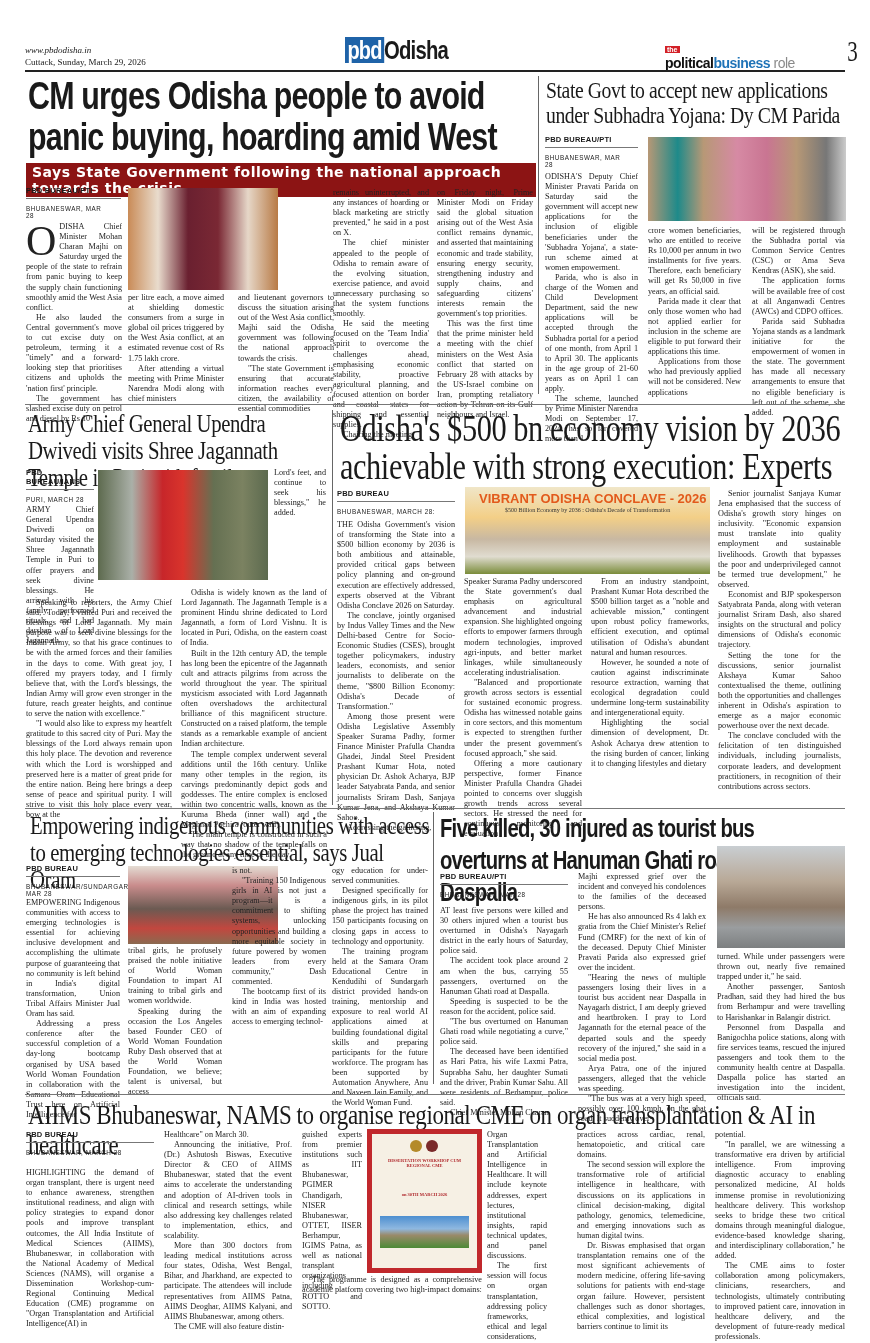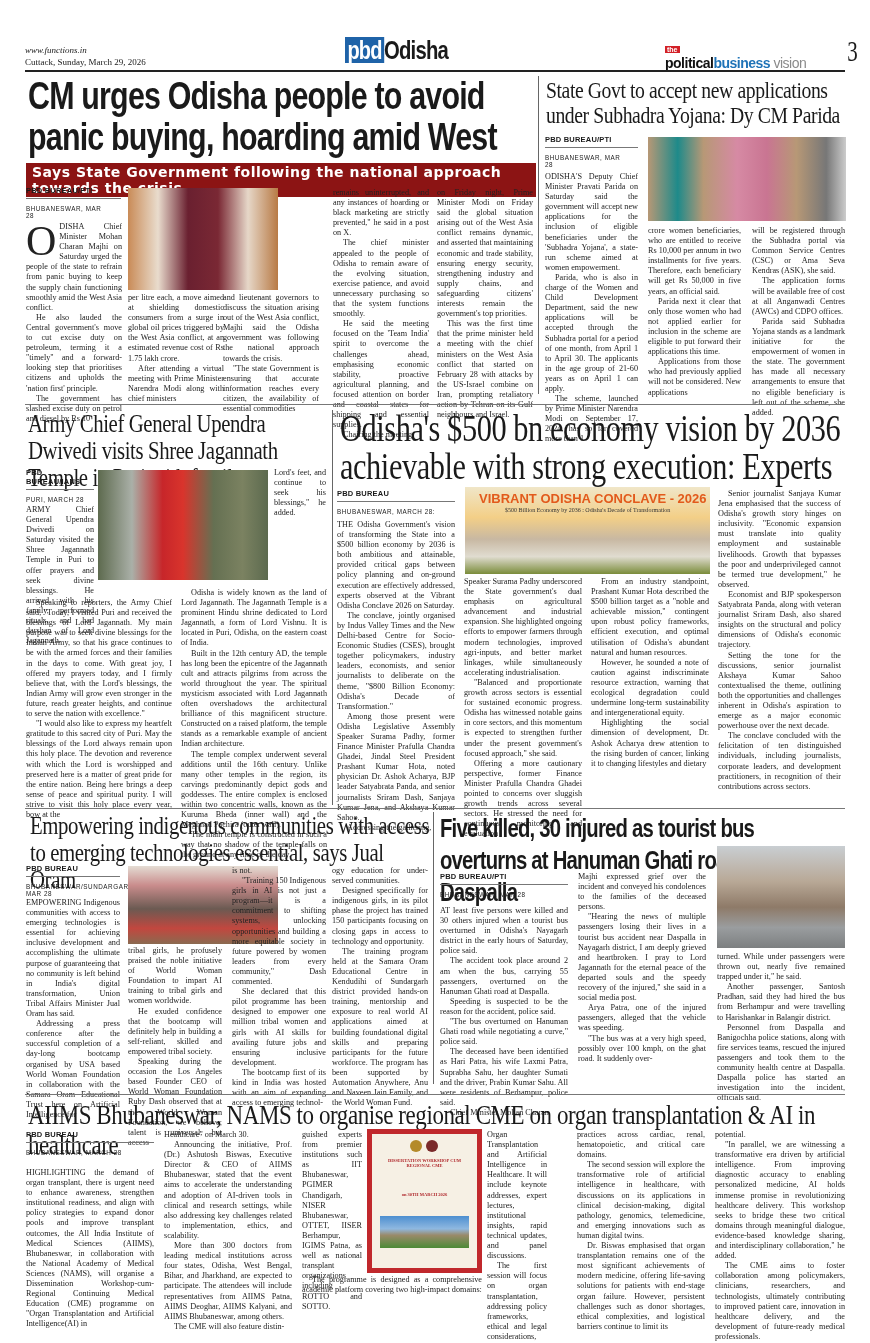--- a/index.html
+++ b/index.html
@@ -26,30 +26,30 @@
 .txt p{text-indent:10px}
 .txt p.first{text-indent:0}
 .drop{float:left;font-size:42px;line-height:34px;margin:2px 3px 0 0}
 .photo{background:#888;overflow:hidden;position:absolute}
 .vr{width:1px;background:#666}
 </style>
 </head>
 <body>
 
 <div class="abs mast-left">
-  <div class="url">www.functions.in</div>
+  <div class="url">www.pbdodisha.in</div>
   <div>Cuttack, Sunday, March 29, 2026</div>
 </div>
 <div class="abs logo">
   <span class="pbd">pbd</span>
   <span class="od">Odisha</span>
 </div>
 <div class="abs brand">
   <div><span class="the">the</span></div>
-  <div class="row"><span class="pol">political</span><span class="bus">business</span><span class="dly"> vision</span></div>
+  <div class="row"><span class="pol">political</span><span class="bus">business</span><span class="dly"> role</span></div>
 </div>
 <div class="abs pageno">3</div>
 <div class="abs hr" style="left:25px;top:70px;width:820px;height:2px"></div>
 
 <div class="abs hl" style="left:28px;top:76px;width:630px;font-size:38px;transform:scaleX(.8);line-height:41px">CM urges Odisha people to avoid panic buying, hoarding amid West Asia crisis</div>
 <div class="abs strap" style="left:26px;top:163px;width:510px">Says State Government following the national approach towards the crisis</div>
 <div class="abs" style="left:26px;top:186px;width:95px">
   <div class="by-wrap">
       <div class="by">PBD BUREAU/PTI</div>
     </div>
@@ -58,21 +58,21 @@
 <div class="abs photo" style="left:128px;top:188px;width:150px;height:102px;background:linear-gradient(90deg,#c98b57 0,#e9dccd 20%,#6a2030 40%,#7a2834 60%,#e6d7c8 80%,#b87a45 100%)"></div>
 <div class="abs txt" style="left:26px;top:222px;width:96px">
   <p class="first"><span class="drop">O</span><span>DISHA Chief Minister Mohan Charan Majhi on Saturday urged the people of the state to refrain from panic buying to keep the supply chain functioning smoothly amid the West Asia conflict.</span></p>
   <p>He also lauded the Central government's move to cut excise duty on petroleum, terming it a "timely" and a forward-looking step that prioritises citizens and upholds the 'nation first' principle.</p>
   <p>The government has slashed excise duty on petrol and diesel by Rs 10</p>
 </div>
 <div class="abs txt" style="left:128px;top:293px;width:96px">
   <p class="first">per litre each, a move aimed at shielding domestic consumers from a surge in global oil prices triggered by the West Asia conflict, at an estimated revenue cost of Rs 1.75 lakh crore.</p>
   <p>After attending a virtual meeting with Prime Minister Narendra Modi along with chief ministers</p>
 </div>
-<div class="abs txt" style="left:223px;top:293px;width:96px">
+<div class="abs txt" style="left:238px;top:293px;width:96px">
   <p class="first">and lieutenant governors to discuss the situation arising out of the West Asia conflict, Majhi said the Odisha government was following the national approach towards the crisis.</p>
   <p>"The state Government is ensuring that accurate information reaches every citizen, the availability of essential commodities</p>
 </div>
 <div class="abs txt" style="left:333px;top:188px;width:96px">
   <p class="first">remains uninterrupted, and any instances of hoarding or black marketing are strictly prevented," he said in a post on X.</p>
   <p>The chief minister appealed to the people of Odisha to remain aware of the evolving situation, exercise patience, and avoid unnecessary purchasing so that the system functions smoothly.</p>
   <p>He said the meeting focused on the 'Team India' spirit to overcome the challenges ahead, emphasising economic stability, proactive agricultural planning, and focused attention on border and coastal states for shipping and essential supplies.</p>
   <p>Chairing the meeting</p>
 </div>
 <div class="abs txt" style="left:437px;top:188px;width:96px">
@@ -89,21 +89,21 @@
   <div class="dl">BHUBANESWAR, MAR 28</div>
 </div>
 <div class="abs photo" style="left:648px;top:137px;width:198px;height:84px;background:linear-gradient(90deg,#b79876 0,#1e8a8a 15%,#b79876 28%,#d68aa4 45%,#c97592 60%,#b79876 75%,#777 90%,#ccc 100%)"></div>
 <div class="abs txt" style="left:545px;top:172px;width:93px">
   <p class="first">ODISHA'S Deputy Chief Minister Pravati Parida on Saturday said the government will accept new applications for the inclusion of eligible beneficiaries under the 'Subhadra Yojana', a state-run scheme aimed at women empowerment.</p>
   <p>Parida, who is also in charge of the Women and Child Development Department, said the new applications will be accepted through the Subhadra portal for a period of one month, from April 1 to April 30. The applicants in the age group of 21-60 years as on April 1 can apply.</p>
   <p>The scheme, launched by Prime Minister Narendra Modi on September 17, 2024, has so far covered more than 1</p>
 </div>
 <div class="abs txt" style="left:648px;top:226px;width:93px">
   <p class="first">crore women beneficiaries, who are entitled to receive Rs 10,000 per annum in two installments for five years. Therefore, each beneficiary will get Rs 50,000 in five years, an official said.</p>
-  <p>Parida next it clear that only those women who had not applied earlier for inclusion in the scheme are eligible to put forward their applications this time.</p>
+  <p>Parida made it clear that only those women who had not applied earlier for inclusion in the scheme are eligible to put forward their applications this time.</p>
   <p>Applications from those who had previously applied will not be considered. New applications</p>
 </div>
 <div class="abs txt" style="left:752px;top:226px;width:93px">
   <p class="first">will be registered through the Subhadra portal via Common Service Centres (CSC) or Ama Seva Kendras (ASK), she said.</p>
   <p>The application forms will be available free of cost at all Anganwadi Centres (AWCs) and CDPO offices.</p>
   <p>Parida said Subhadra Yojana stands as a landmark initiative for the empowerment of women in the state. The government has made all necessary arrangements to ensure that no eligible beneficiary is left out of the scheme, she added.</p>
 </div>
 
 <div class="abs hr" style="left:25px;top:404px;width:820px;background:#777"></div>
 
@@ -176,27 +176,25 @@
     </div>
   <div class="dl">BHUBANESWAR/SUNDARGARH, MAR 28</div>
 </div>
 <div class="abs photo" style="left:128px;top:866px;width:150px;height:78px;background:linear-gradient(180deg,#e4dcd3 0,#c98c8c 25%,#6b5a52 55%,#c2473f 80%,#8a6a50 100%)"></div>
 <div class="abs txt" style="left:26px;top:898px;width:94px">
   <p class="first">EMPOWERING Indigenous communities with access to emerging technologies is essential for achieving inclusive development and accomplishing the ultimate purpose of guaranteeing that no community is left behind in India's digital transformation, Union Tribal Affairs Minister Jual Oram has said.</p>
   <p>Addressing a press conference after the successful completion of a day-long bootcamp organised by USA based World Woman Foundation in collaboration with the Samara Oram Educational Trust here on Artificial Intelligence for</p>
 </div>
 <div class="abs txt" style="left:128px;top:946px;width:94px">
   <p class="first">tribal girls, he profusely praised the noble initiative of World Woman Foundation to impart AI training to tribal girls and women worldwide.</p>
-  <p>He exuded confidence that the bootcamp will definitely help in building a self-reliant, skilled and empowered tribal society.</p>
   <p>Speaking during the occasion the Los Angeles based Founder CEO of World Woman Foundation Ruby Dash observed that at the World Woman Foundation, we believe; talent is universal, but access</p>
 </div>
 <div class="abs txt" style="left:232px;top:866px;width:94px">
   <p class="first">is not.</p>
   <p>"Training 150 Indigenous girls in AI is not just a program—it is a commitment to shifting systems, unlocking opportunities and building a more equitable society in future powered by women leaders from every community," Dash commented.</p>
-  <p>She declared that this pilot programme has been designed to empower one million tribal women and girls with AI skills for availing future jobs and ensuring inclusive development.</p>
   <p>The bootcamp first of its kind in India was hosted with an aim of expanding access to emerging technol-</p>
 </div>
 <div class="abs txt" style="left:332px;top:866px;width:96px">
   <p class="first">ogy education for under-served communities.</p>
   <p>Designed specifically for indigenous girls, in its pilot phase the project has trained 150 participants focusing on closing gaps in access to technology and opportunity.</p>
   <p>The training program held at the Samara Oram Educational Centre in Kendudihi of Sundargarh district provided hands-on training, mentorship and exposure to real world AI applications aimed at building foundational digital skills and preparing participants for the future workforce. The program has been supported by Automation Anywhere, Anu and Naveen Jain Family, and the World Woman Fund.</p>
 </div>
 <div class="abs vr" style="left:433px;top:812px;height:272px"></div>
 
 <div class="abs hl" style="left:440px;top:812px;width:500px;font-size:26px;transform:scaleX(.78);line-height:32px">Five killed, 30 injured as tourist bus overturns at Hanuman Ghati road in Daspalla</div>
@@ -210,20 +208,21 @@
 <div class="abs txt" style="left:440px;top:906px;width:128px">
   <p class="first">AT least five persons were killed and 30 others injured when a tourist bus overturned in Odisha's Nayagarh district in the early hours of Saturday, police said.</p>
   <p>The accident took place around 2 am when the bus, carrying 55 passengers, overturned on the Hanuman Ghati road at Daspalla.</p>
   <p>Speeding is suspected to be the reason for the accident, police said.</p>
   <p>"The bus overturned on Hanuman Ghati road while negotiating a curve," police said.</p>
   <p>The deceased have been identified as Hari Patra, his wife Laxmi Patra, Suprabha Sahu, her daughter Sumati and the driver, Prabin Kumar Sahu. All were residents of Berhampur, police said.</p>
   <p>Chief Minister Mohan Charan</p>
 </div>
 <div class="abs txt" style="left:578px;top:872px;width:128px">
   <p class="first">Majhi expressed grief over the incident and conveyed his condolences to the families of the deceased persons.</p>
+  <p>He has also announced Rs 4 lakh ex gratia from the Chief Minister's Relief Fund (CMRF) for the next of kin of the deceased. Deputy Chief Minister Pravati Parida also expressed grief over the incident.</p>
   <p>"Hearing the news of multiple passengers losing their lives in a tourist bus accident near Daspalla in Nayagarh district, I am deeply grieved and heartbroken. I pray to Lord Jagannath for the eternal peace of the departed souls and the speedy recovery of the injured," she said in a social media post.</p>
   <p>Arya Patra, one of the injured passengers, alleged that the vehicle was speeding.</p>
   <p>"The bus was at a very high speed, possibly over 100 kmph, on the ghat road. It suddenly over-</p>
 </div>
 <div class="abs txt" style="left:717px;top:952px;width:128px">
   <p class="first">turned. While under passengers were thrown out, nearly five remained trapped under it," he said.</p>
   <p>Another passenger, Santosh Pradhan, said they had hired the bus from Berhampur and were travelling to Harishankar in Balangir district.</p>
   <p>Personnel from Daspalla and Banigochha police stations, along with fire services teams, rescued the injured passengers and took them to the community health centre at Daspalla. Daspalla police has started an investigation into the incident, officials said.</p>
 </div>
 

